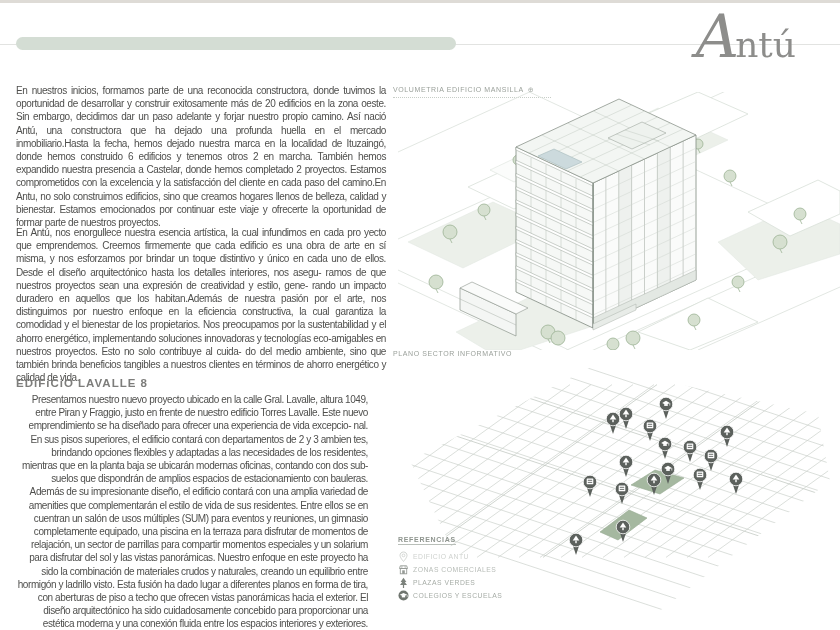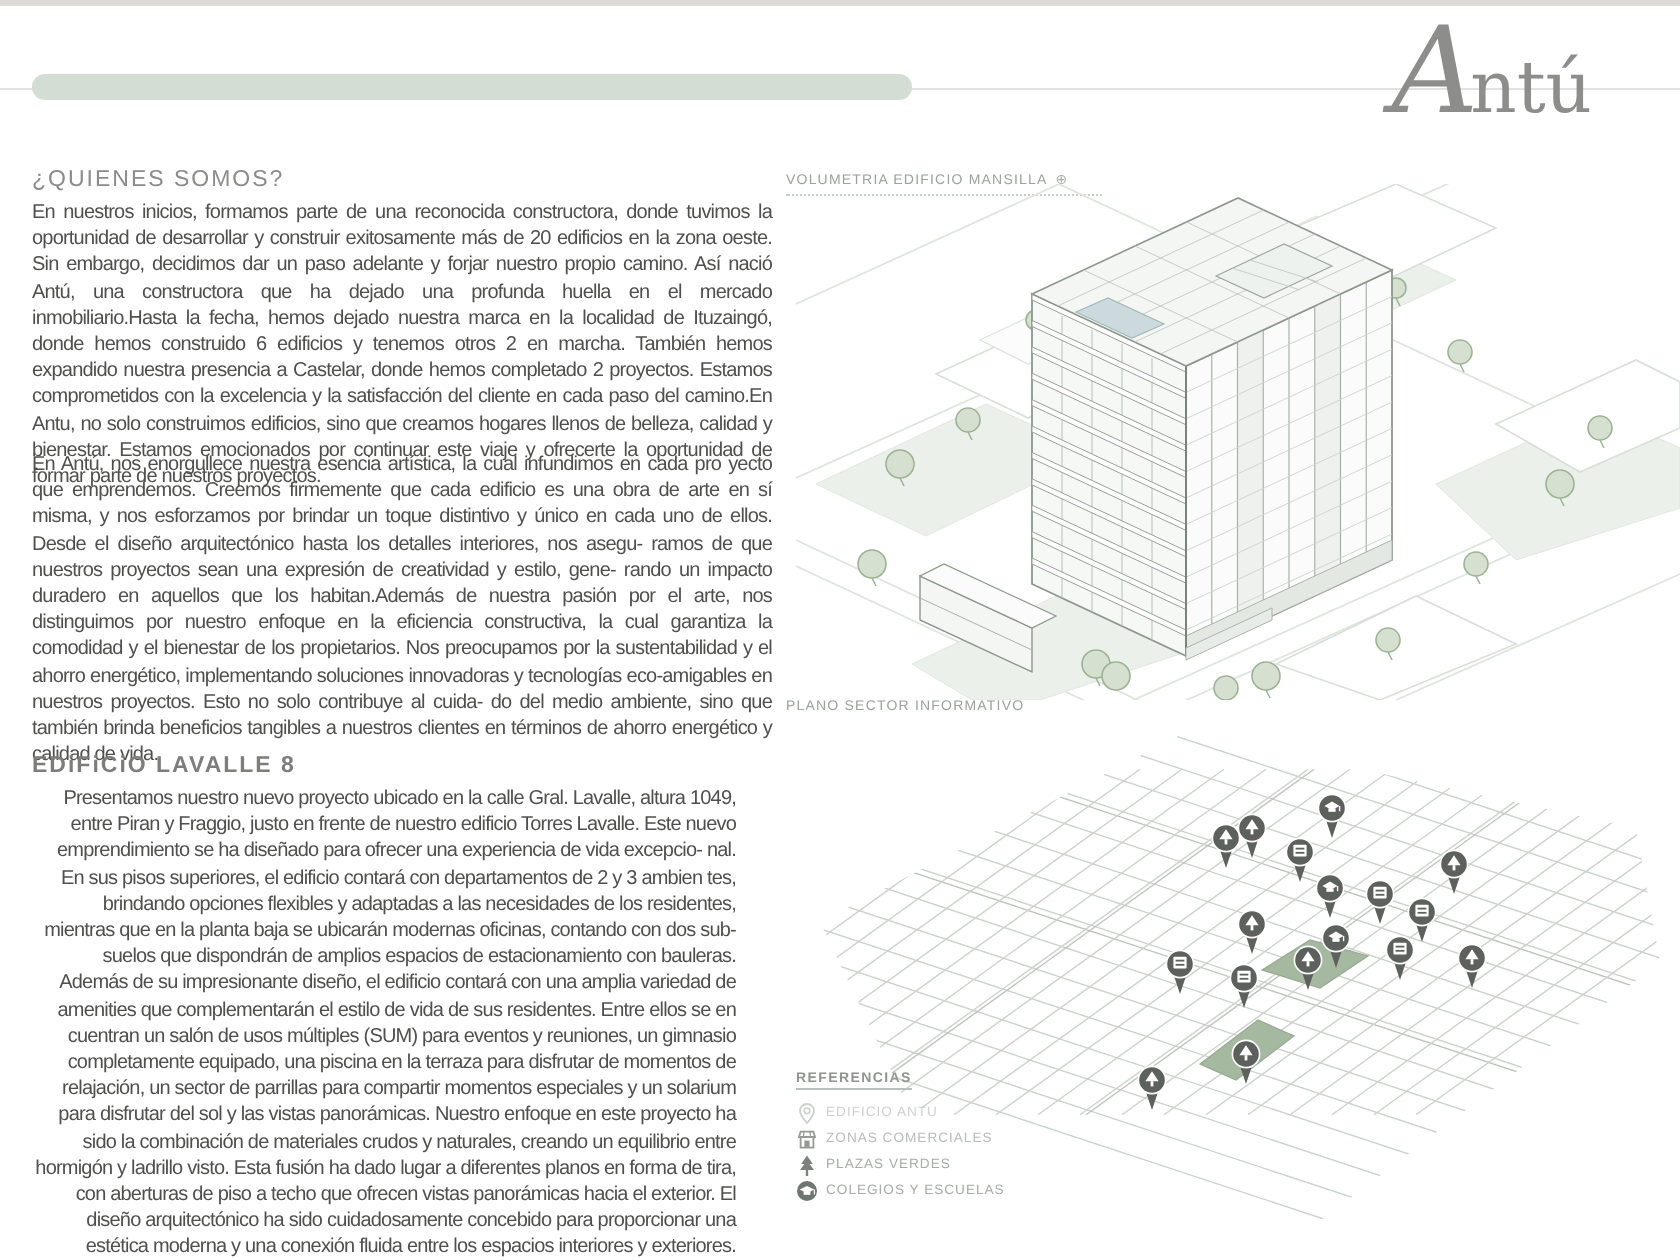--- a/index.html
+++ b/index.html
@@ -51,21 +51,20 @@
 
   <div class="top-strip"></div>
   <div class="top-rule"></div>
   <div class="top-pill"></div>
 
   <div class="logo">
     <span class="a">A</span><span class="rest">ntú</span>
   </div>
 
   <div class="section" id="sec1">
-    <h2 class="sec-title">¿QUIENES SOMOS?</h2>
     <p class="sec-body">En nuestros inicios, formamos parte de una reconocida constructora, donde tuvimos la oportunidad de desarrollar y construir exitosamente más de 20 edificios en la zona oeste. Sin embargo, decidimos dar un paso adelante y forjar nuestro propio camino. Así nació Antú, una constructora que ha dejado una profunda huella en el mercado inmobiliario.Hasta la fecha, hemos dejado nuestra marca en la localidad de Ituzaingó, donde hemos construido 6 edificios y tenemos otros 2 en marcha. También hemos expandido nuestra presencia a Castelar, donde hemos completado 2 proyectos. Estamos comprometidos con la excelencia y la satisfacción del cliente en cada paso del camino.En Antu, no solo construimos edificios, sino que creamos hogares llenos de belleza, calidad y bienestar. Estamos emocionados por continuar este viaje y ofrecerte la oportunidad de formar parte de nuestros proyectos.</p>
   </div>
 
   <div class="section" id="sec2">
     <p class="sec-body">En Antú, nos enorgullece nuestra esencia artística, la cual infundimos en cada pro yecto que emprendemos. Creemos firmemente que cada edificio es una obra de arte en sí misma, y nos esforzamos por brindar un toque distintivo y único en cada uno de ellos. Desde el diseño arquitectónico hasta los detalles interiores, nos asegu- ramos de que nuestros proyectos sean una expresión de creatividad y estilo, gene- rando un impacto duradero en aquellos que los habitan.Además de nuestra pasión por el arte, nos distinguimos por nuestro enfoque en la eficiencia constructiva, la cual garantiza la comodidad y el bienestar de los propietarios. Nos preocupamos por la sustentabilidad y el ahorro energético, implementando soluciones innovadoras y tecnologías eco-amigables en nuestros proyectos. Esto no solo contribuye al cuida- do del medio ambiente, sino que también brinda beneficios tangibles a nuestros clientes en términos de ahorro energético y calidad de vida.</p>
   </div>
 
   <div class="section" id="sec3">
     <h2 class="sec-title bold">EDiFiCiO LAVALLE 8</h2>
     <p class="sec-body ragged">Presentamos nuestro nuevo proyecto ubicado en la calle Gral. Lavalle, altura 1049, entre Piran y Fraggio, justo en frente de nuestro edificio Torres Lavalle. Este nuevo emprendimiento se ha diseñado para ofrecer una experiencia de vida excepcio- nal. En sus pisos superiores, el edificio contará con departamentos de 2 y 3 ambien tes, brindando opciones flexibles y adaptadas a las necesidades de los residentes, mientras que en la planta baja se ubicarán modernas oficinas, contando con dos sub-suelos que dispondrán de amplios espacios de estacionamiento con bauleras. Además de su impresionante diseño, el edificio contará con una amplia variedad de amenities que complementarán el estilo de vida de sus residentes. Entre ellos se en cuentran un salón de usos múltiples (SUM) para eventos y reuniones, un gimnasio completamente equipado, una piscina en la terraza para disfrutar de momentos de relajación, un sector de parrillas para compartir momentos especiales y un solarium para disfrutar del sol y las vistas panorámicas. Nuestro enfoque en este proyecto ha sido la combinación de materiales crudos y naturales, creando un equilibrio entre hormigón y ladrillo visto. Esta fusión ha dado lugar a diferentes planos en forma de tira, con aberturas de piso a techo que ofrecen vistas panorámicas hacia el exterior. El diseño arquitectónico ha sido cuidadosamente concebido para proporcionar una estética moderna y una conexión fluida entre los espacios interiores y exteriores.</p>

